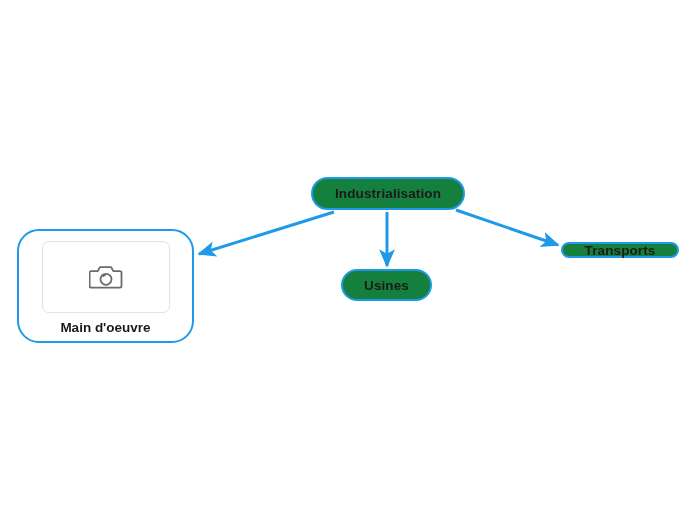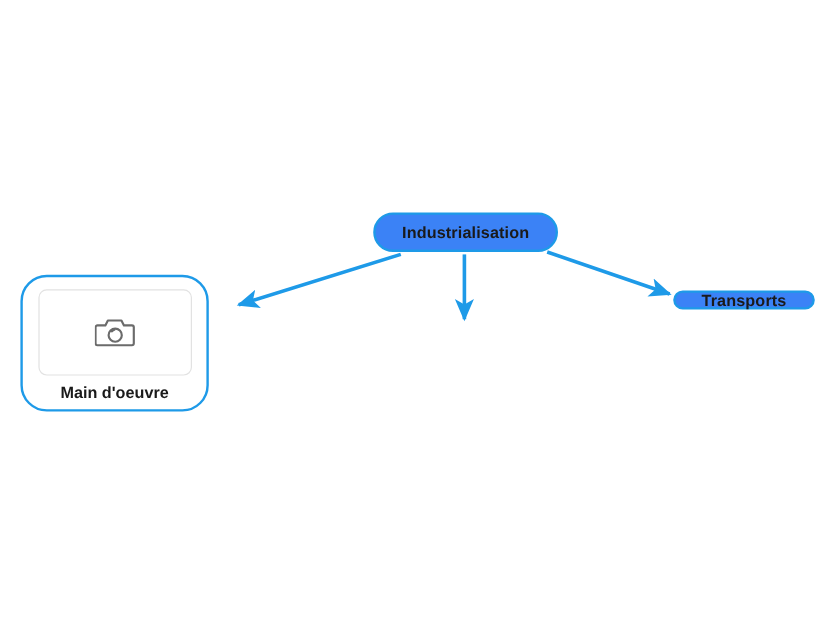--- a/index.html
+++ b/index.html
@@ -25,21 +25,21 @@
     top: 0;
     width: 696px;
     height: 520px;
     pointer-events: none;
   }
 
   
   .node {
     position: absolute;
     box-sizing: border-box;
-    background: #3b82f6;
+    background: #15803d;
     border: 2px solid #1e9ae8;
     border-radius: 999px;
     display: flex;
     align-items: center;
     justify-content: center;
     color: #1a1a1a;
     font-weight: bold;
     letter-spacing: 0.1px;
     white-space: nowrap;
   }
@@ -68,21 +68,21 @@
     height: 16px;
     font-size: 13.5px;
   }
 
   
   #node-main {
     position: absolute;
     box-sizing: border-box;
     left: 17px;
     top: 229px;
-    width: 157px;
+    width: 177px;
     height: 114px;
     background: #ffffff;
     border: 2px solid #1e9ae8;
     border-radius: 22px;
     display: flex;
     flex-direction: column;
     align-items: center;
     justify-content: flex-start;
     padding-top: 10px;
   }
@@ -141,18 +141,21 @@
                    a1.6 1.6 0 0 1 -1.6 -1.6 v-13.3
                    a1.6 1.6 0 0 1 1.6 -1.6 z"></path>
           <circle cx="17" cy="17.3" r="5.5"></circle>
           <path d="M14.3 14.1 a3.7 3.7 0 0 1 2.1 -1.3"></path>
         </svg>
       </span>
     </div>
     <span class="node-caption">Main d'oeuvre</span>
   </div>
 
+  <div class="node" id="node-usines">
+    <span class="node-label">Usines</span>
+  </div>
 
   <div class="node" id="node-transports">
     <span class="node-label">Transports</span>
   </div>
 
 </div>
 
 </body></html>

